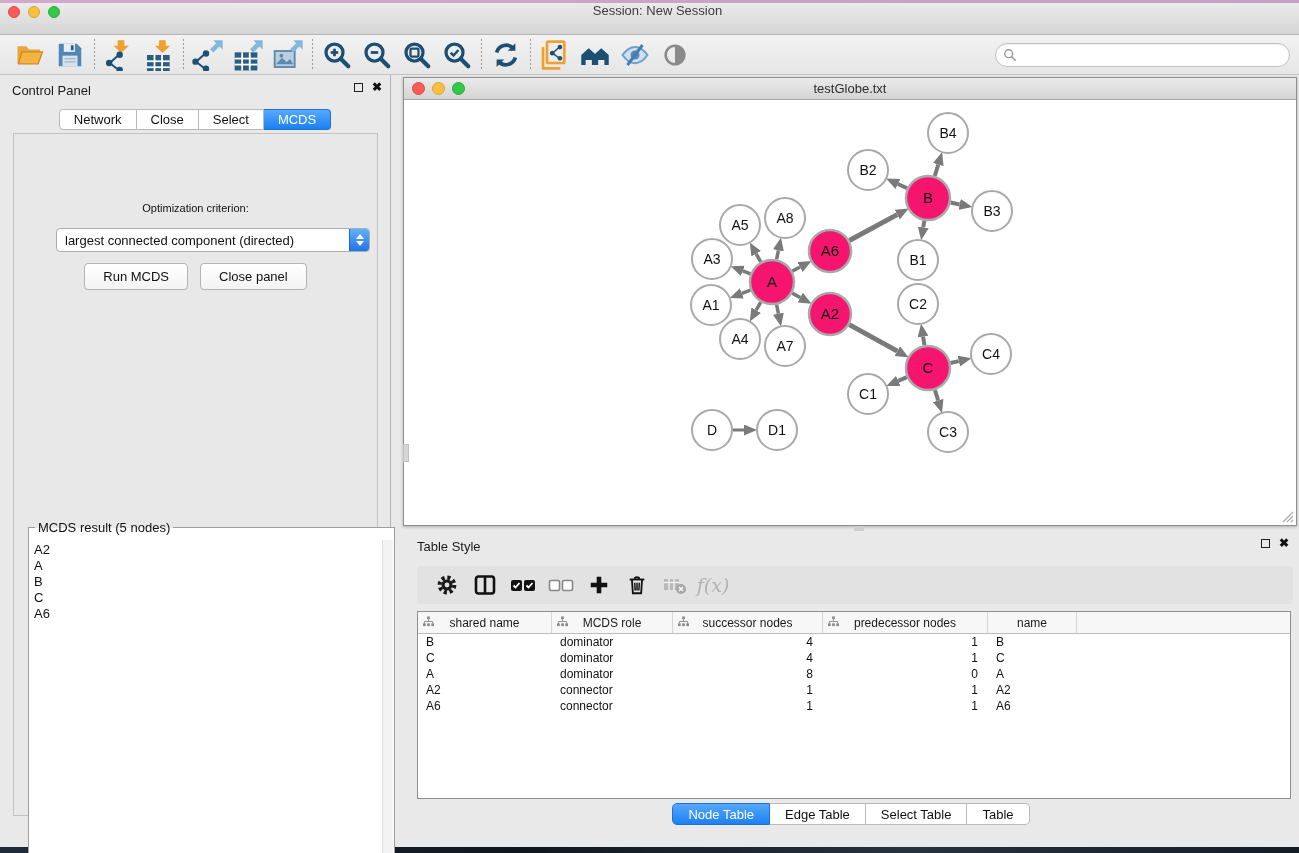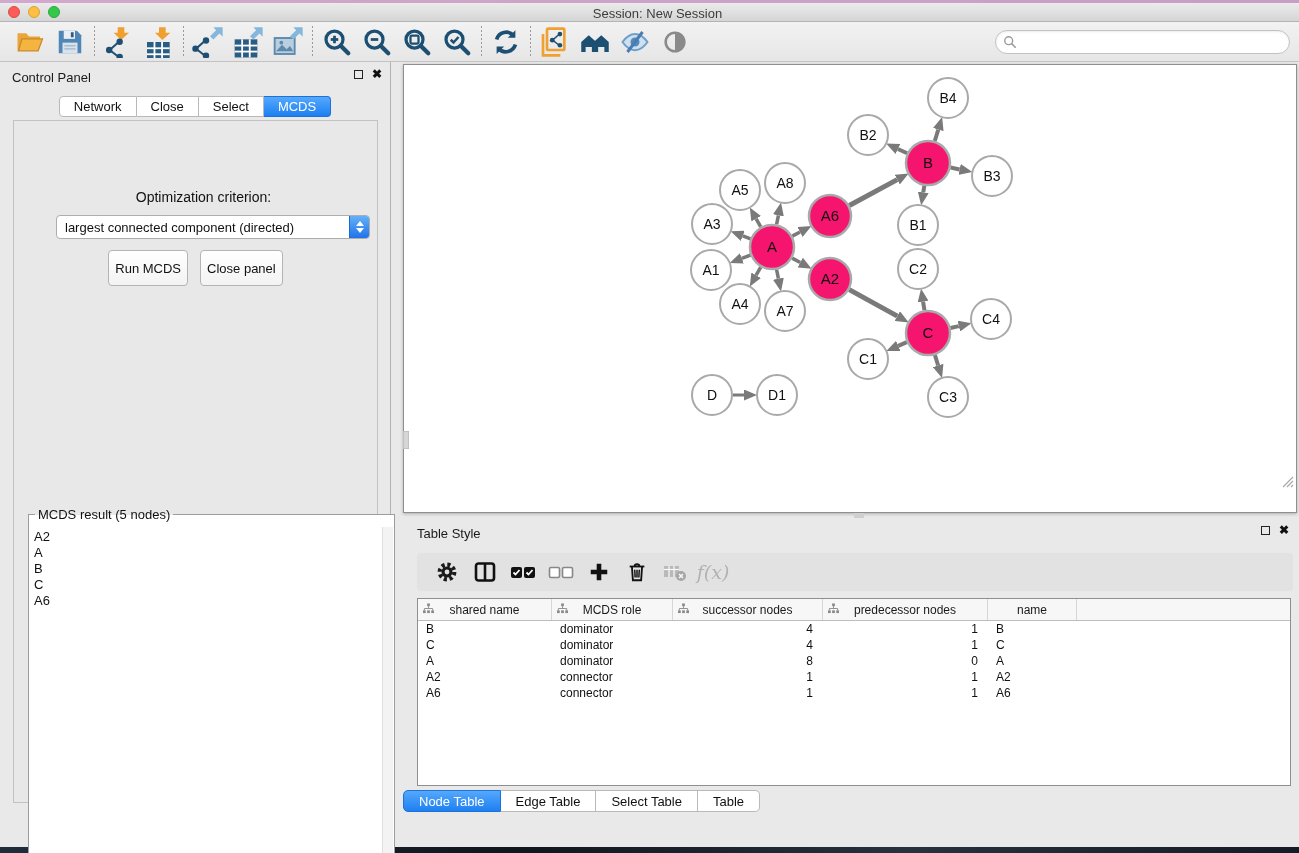--- a/index.html
+++ b/index.html
@@ -8,23 +8,23 @@
 
   .desktop-top { position:absolute; left:0; top:0; width:1299px; height:3px;
     background:linear-gradient(90deg,#d2a8cc,#c79fc4); }
   .desktop-bottom { position:absolute; left:0; top:847px; width:1299px; height:6px;
     background:linear-gradient(90deg,#1f2c3a,#10161e 40%,#26323e 70%,#141c26); }
 
   .window { position:absolute; left:0; top:3px; width:1299px; height:844px;
     background:#e9e9e9; display:flex; flex-direction:column; }
 
   
-  .titlebar { height:19px; background:linear-gradient(#ebebeb,#d5d5d5);
+  .titlebar { height:32px; background:linear-gradient(#ebebeb,#d5d5d5);
     border-bottom:1px solid #b4b4b4; position:relative; display:flex;
-    align-items:flex-end; justify-content:center;padding-left:16px; }
+    align-items:flex-start; justify-content:center;padding-left:16px; }
   .titlebar .title { font-size:13px; color:#3c3c3c; }
   .lights { position:absolute; left:8px; top:3px; display:flex; gap:8px; }
   .tl { width:12px; height:12px; border-radius:50%; }
   .tl.red    { background:#fc5b57; border:1px solid #d94c44; }
   .tl.yellow { background:#fdbe41; border:1px solid #d9a334; }
   .tl.green  { background:#34c84a; border:1px solid #2aa83c; }
 
   
   .toolbar { height:40px; background:linear-gradient(#f2f2f2,#e6e6e6);
     border-bottom:1px solid #c3c3c3; display:flex; align-items:center;
@@ -56,36 +56,36 @@
     justify-content:center; }
   .tab { height:21px; padding:0 14px; font-size:13px; display:flex; align-items:center;
     background:#fff; border:1px solid #b9b9b9; border-left:none; color:#111; }
   .tab:first-child { border-left:1px solid #b9b9b9; border-radius:4px 0 0 4px; }
   .tab:last-child { border-radius:0 4px 4px 0; }
   .tab.active { background:linear-gradient(#56a9fd,#1c7ff1); color:#fff;
     border-color:#1c72d8;text-align:center; }
 
   .inner-box { position:absolute; left:13px; top:58px; width:365px; height:683px;
     border:1px solid #c2c2c2; background:#e8e8e8; }
-  .opt-label { position:absolute; left:8px; top:68px; width:100%; text-align:center;
-    font-size:14px; color:#111; }
+  .opt-label { position:absolute; left:0; top:68px; width:100%; text-align:center;
+    font-size:11px; color:#111; }
   .combo { position:absolute; left:42px; top:94px; width:314px; height:24px;
     background:#fff; border:1px solid #adadad; border-radius:4px;
     display:flex; align-items:center; overflow:hidden; }
   .combo .val { flex:1; font-size:13px; padding-left:8px; color:#111; white-space:nowrap; }
   .combo-stepper { width:20px; height:100%; background:linear-gradient(#63b1f9,#2173ea);
     border-left:1px solid #1c68d6; display:flex; flex-direction:column;
     align-items:center; justify-content:center; gap:2px; }
   .chev-up { width:0; height:0; border-left:4px solid transparent;
     border-right:4px solid transparent; border-bottom:5px solid #fff; }
   .chev-dn { width:0; height:0; border-left:4px solid transparent;
     border-right:4px solid transparent; border-top:5px solid #fff; }
   .btn-row { position:absolute; left:0; top:129px; width:100%; display:flex;
     justify-content:center; gap:12px; }
-  .btn { height:36px; padding:0 6px; font-size:13px; color:#111;
+  .btn { height:27px; padding:0 18px; font-size:13px; color:#111;
     background:linear-gradient(#ffffff,#f3f3f3); border:1px solid #b4b4b4;
     border-radius:4px; display:flex; align-items:center; }
 
   .result-box { position:absolute; left:14px; top:393px; width:367px; height:343px;
     background:#fff; border:1px solid #9d9d9d; }
   .result-label { position:absolute; left:6px; top:-8px; font-size:13px; color:#111;
     padding:0 3px; background:linear-gradient(#e8e8e8 55%, #ffffff 55%); }
   .result-list { position:absolute; left:5px; top:14px; right:14px; bottom:4px;
     font-size:13px; color:#111; line-height:16px; overflow:hidden; }
   .result-scroll { position:absolute; right:1px; top:12px; bottom:1px; width:11px;
@@ -122,21 +122,21 @@
     border-bottom:1px solid #bdbdbd; }
   .dt-th { display:flex; align-items:center; justify-content:center; gap:5px;
     font-size:12px; color:#1a1a1a; border-right:1px solid #d6d6d6; position:relative; }
   .dt-th .hicon { position:absolute; left:5px; top:4px; }
   .dt-row { display:flex; height:16px; align-items:center; }
   .dt-td { font-size:12px; color:#111; white-space:nowrap; overflow:hidden; }
   .dt-td.l { text-align:left; padding-left:8px; }
   .dt-td.r { text-align:right; padding-right:10px; }
 
   .bottom-tabs { position:absolute; left:0; top:270px; width:100%; display:flex;
-    justify-content:flex-start; }
+    justify-content:center; }
   .btab { height:22px; padding:0 15px; font-size:13px; display:flex; align-items:center;
     background:#fff; border:1px solid #b9b9b9; border-left:none; color:#111; }
   .btab:first-child { border-left:1px solid #b9b9b9; border-radius:5px 0 0 5px; }
   .btab:last-child { border-radius:0 5px 5px 0; }
   .btab.active { background:linear-gradient(#55a8fd,#1e80f1); color:#fff;
     border-color:#1c72d8; }
 
   
   .statusbar { height:29px; background:#ededed; border-top:1px solid #c3c3c3;
     position:relative; }
@@ -381,20 +381,28 @@
               <div>B</div>
               <div>C</div>
               <div>A6</div>
             </div>
           <div class="result-scroll"></div>
         </div>
       </div>
     </div>
 
     <div class="net-frame">
+      <div class="net-titlebar">
+        <div class="net-lights">
+          <div class="tl red" style="width:13px;height:13px;"></div>
+          <div class="tl yellow" style="width:13px;height:13px;"></div>
+          <div class="tl green" style="width:13px;height:13px;"></div>
+        </div>
+        <div class="title">testGlobe.txt</div>
+      </div>
       <div class="net-canvas">
         <svg id="graph" width="894" height="425" viewBox="0 0 894 425">
             <defs>
               <marker id="arw" viewBox="0 0 13 11" refX="0" refY="5.5" markerWidth="13" markerHeight="11" markerUnits="userSpaceOnUse" orient="auto">
                 <path d="M0 0 L13 5.5 L0 11 z" fill="#7a7a7a"></path>
               </marker>
             </defs>
             <line x1="356.7407005957243" y1="161.94437293613393" x2="352.15464697135207" y2="153.77546491772088" stroke="#7a7a7a" stroke-width="3.5" marker-end="url(#arw)"></line>
             <line x1="372.5783782586724" y1="159.46029164961277" x2="374.43102249842656" y2="150.33958154620777" stroke="#7a7a7a" stroke-width="3.5" marker-end="url(#arw)"></line>
             <line x1="346.52383930205286" y1="173.7674717324536" x2="338.81362187096767" y2="170.81188838387092" stroke="#7a7a7a" stroke-width="3.5" marker-end="url(#arw)"></line>

